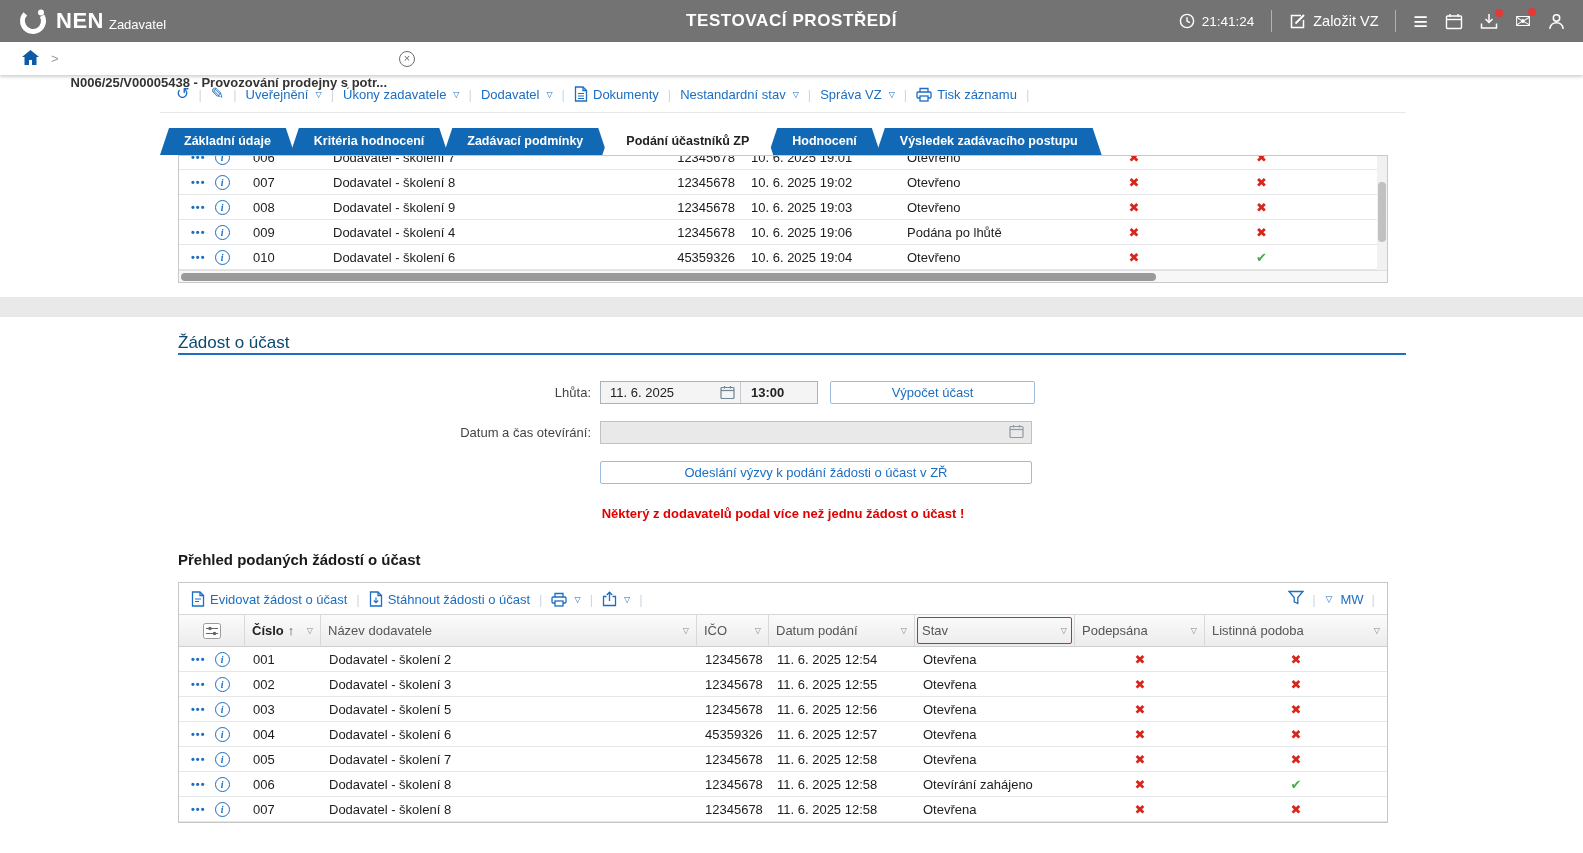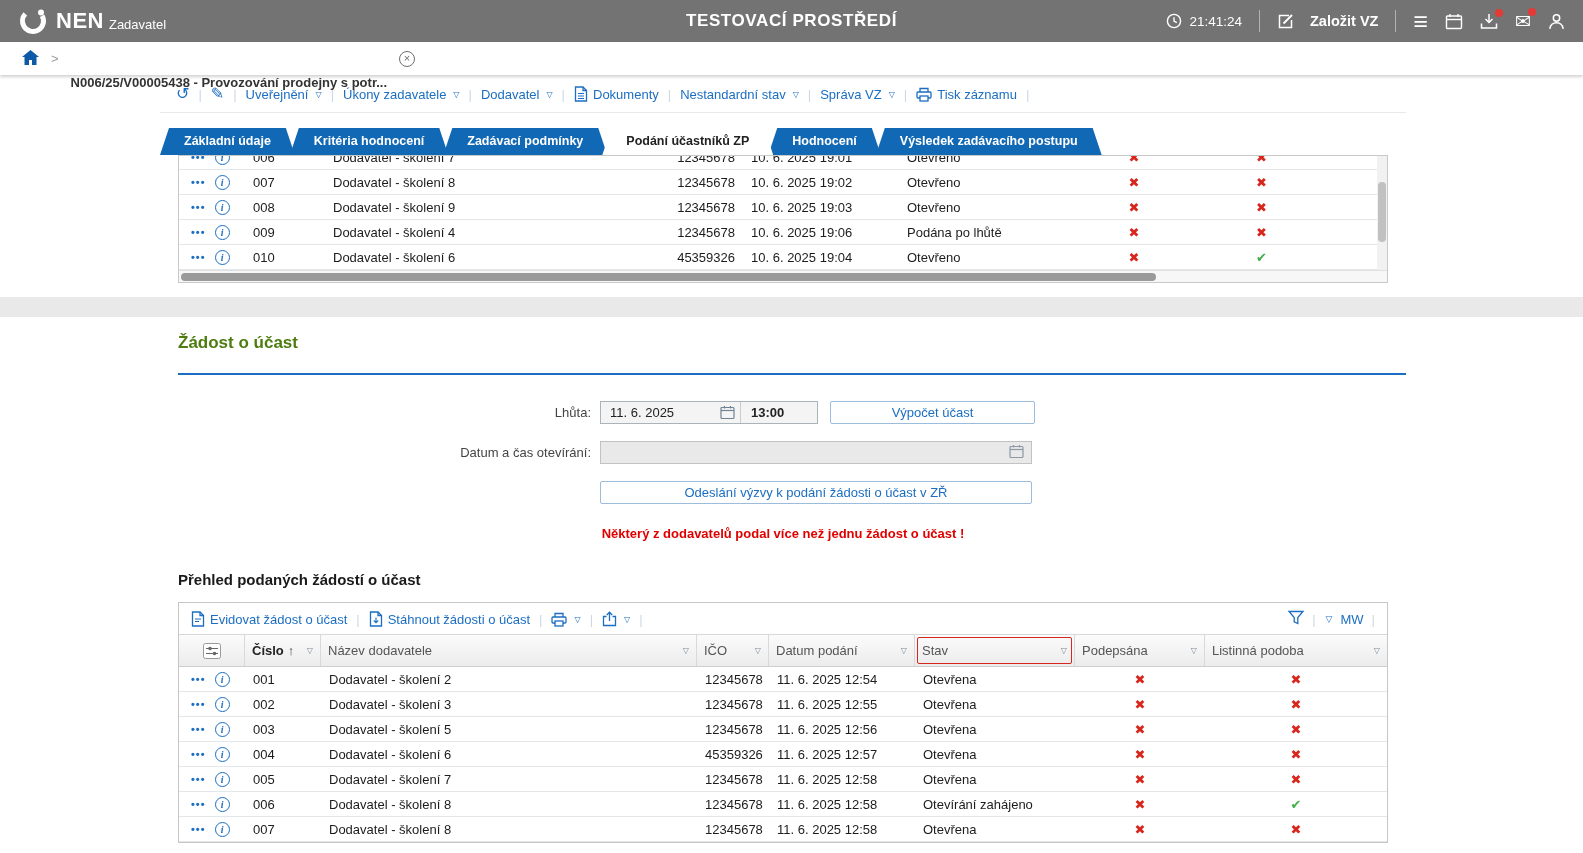--- a/index.html
+++ b/index.html
@@ -8,21 +8,21 @@
 
   
   .topbar { height:42px; background:#737373; display:flex; align-items:center; padding:0 18px; color:#fff; position:relative; }
   .brand { display:flex; align-items:center; gap:8px; cursor:pointer; }
   .brand-name { font-size:22px; font-weight:bold; letter-spacing:.5px; }
   .brand-sub { font-size:13px; align-self:flex-end; margin:0 0 4px -3px; }
   .env-title { position:absolute; left:50%; transform:translateX(-50%); font-size:17px; font-weight:bold; letter-spacing:.6px; }
   .top-right { margin-left:auto; display:flex; align-items:center; gap:17px; }
   .tsep { width:1px; height:22px; background:rgba(255,255,255,.45); }
   .clockbox { display:flex; align-items:center; gap:7px; font-size:13.5px; }
-  .createvz { display:flex; align-items:center; gap:16px; font-weight:bold; font-size:14.5px; cursor:pointer; }
+  .createvz { display:flex; align-items:center; gap:7px; font-weight:normal; font-size:14.5px; cursor:pointer; }
   .topicon { position:relative; display:inline-flex; align-items:center; cursor:pointer; }
   .hamb { font-size:25px; font-weight:bold; line-height:1; }
   .mailglyph { font-size:19px; line-height:1; }
   .dot { position:absolute; top:-4px; right:-5px; width:8px; height:8px; border-radius:50%; background:#e53935; }
 
   
   .crumbbar { height:33px; background:#fff; display:flex; align-items:center; gap:12px; padding-left:22px; box-shadow:0 2px 3px rgba(0,0,0,.18); position:relative; z-index:20; }
   .crumb-sep { color:#9a9a9a; font-size:13px; }
   .crumb-label { font-weight:bold; color:#333;margin-top:48px; }
   .crumb-close { width:16px; height:16px; border:1.5px solid #6f6f6f; border-radius:50%; color:#6f6f6f; font-size:11px; line-height:12px; text-align:center; cursor:pointer; }
@@ -61,21 +61,21 @@
   .mark-cross { color:#d8261c; }
   .mark-check { color:#3fae49; }
   .vscroll { position:absolute; top:0; right:0; width:10px; height:114px; background:#f1f1f1; cursor:pointer; }
   .vthumb { position:absolute; top:26px; right:1px; width:8px; height:60px; background:#c1c1c1; border-radius:4px; }
   .hscroll { height:12px; background:#f7f7f7; border-top:1px solid #e0e0e0; position:relative; cursor:pointer; }
   .hthumb { position:absolute; top:2px; left:2px; height:8px; width:975px; background:#9a9a9a; border-radius:4px; }
   .sec1 { padding-bottom:14px; }
 
   
   .sec2 { padding-top:16px; padding-bottom:24px; }
-  .sec-title { font-size:17px; font-weight:700; color:#4d7c0f; padding:0 0 20px 18px; }
+  .sec-title { font-size:17px; font-weight:400; color:#0c4a6e; padding:0 0 0 18px; }
   .blue-rule { height:2px; background:#1b6ec2; margin-left:18px; }
   .formarea { margin-top:26px; }
   .frow { display:flex; align-items:center; margin-bottom:17px; }
   .flabel { width:440px; text-align:right; padding-right:9px; color:#444; }
   .dtctrl { display:flex; align-items:center; height:23px; border:1px solid #a9b3bc; background:#f4f4f4; width:218px; cursor:text; }
   .dt-date { padding:0 4px 0 9px; color:#222; flex:1; }
   .dt-cal { margin-right:5px; display:inline-flex; }
   .dt-div { width:1px; height:100%; background:#c6ccd2; }
   .dt-time { width:76px; padding-left:10px; font-weight:bold; color:#222; }
   .btn { height:23px; border:1px solid #9cbcdc; background:#fff; color:#1b6ec2; font-size:13px; display:inline-flex; align-items:center; justify-content:center; border-radius:2px; cursor:pointer; }

